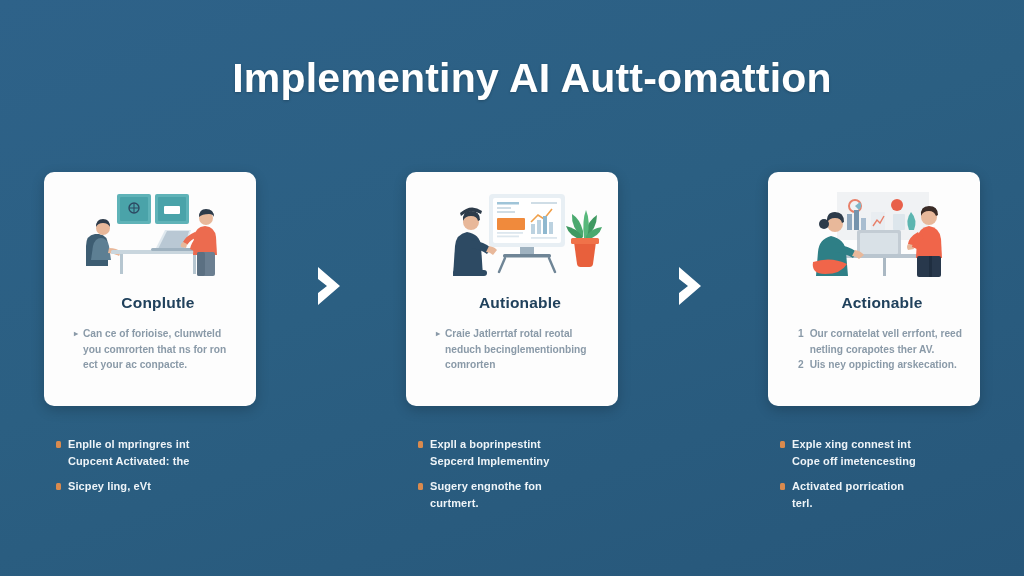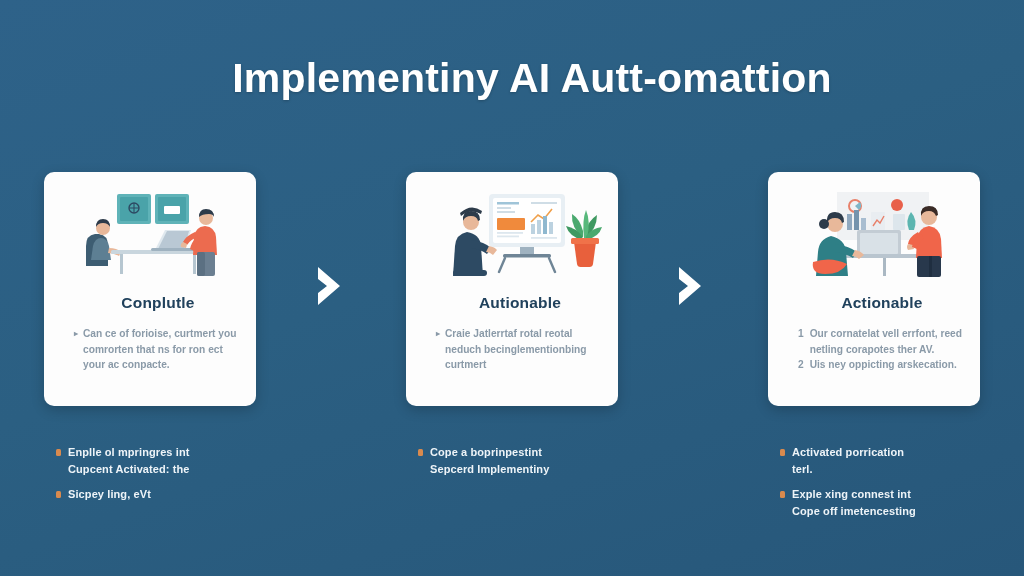--- a/index.html
+++ b/index.html
@@ -107,21 +107,21 @@
     gap: 0;
   }
   .num-row {
     display: flex;
     gap: 6px;
     width: 100%;
   }
 
   
   .bullets {
-    margin-top: 38px;
+    margin-top: 30px;
     padding-left: 12px;
     display: flex;
     flex-direction: column;
     gap: 9px;
   }
   .bullet {
     display: flex;
     gap: 7px;
     align-items: flex-start;
   }
@@ -207,21 +207,21 @@
             <path d="M126 25 q0 -8 7 -8 q8 0 8 8 q-1 -3 -5 -3 q-7 0 -10 3 z" fill="#2d3b4a"></path>
             <path d="M122 40 q-9 4 -12 10 l4 3 q4 -6 11 -8 z" fill="#ec6b4f"></path>
             <path d="M110 50 q-3 2 -2 5 l5 1 q1 -3 1 -4 z" fill="#e8b89a"></path>
             <path d="M124 44 q-6 7 -7 13 l4 2 q2 -6 6 -11 z" fill="#ec6b4f"></path>
           </svg>
         </div>
         <div class="card-title">Conplutle</div>
         <div class="card-body">
           <span class="marker">▸</span>
           <span class="card-body-text">
-            <span>Can ce of forioise, curtmert</span>
+            <span>Can ce of forioise, clunwteld</span>
             <span>you comrorten that ns for ron</span>
             <span>ect your ac conpacte.</span>
           </span>
         </div>
       </div>
 
       <div class="bullets">
         <div class="bullet">
           <span class="dot"></span>
           <span class="bullet-text">
@@ -278,31 +278,38 @@
             <path d="M139 50 h22 l-3 22 q-0.5 3 -3.5 3 h-9 q-3 0 -3.5 -3 z" fill="#e8603c"></path>
             <rect x="136" y="46" width="28" height="6" rx="1.5" fill="#f07249"></rect>
           </svg>
         </div>
         <div class="card-title">Autionable</div>
         <div class="card-body">
           <span class="marker">▸</span>
           <span class="card-body-text">
             <span>Craie Jatlerrtaf rotal reotal</span>
             <span>neduch becinglementionbing</span>
-            <span>curtmert</span>
+            <span>comrorten</span>
           </span>
         </div>
       </div>
 
       <div class="bullets">
         <div class="bullet">
           <span class="dot"></span>
           <span class="bullet-text">
-            <span>Cope a boprinpestint</span><br>
+            <span>Expll a boprinpestint</span><br>
             <span>Sepcerd Implementiny</span>
+          </span>
+        </div>
+        <div class="bullet">
+          <span class="dot"></span>
+          <span class="bullet-text">
+            <span>Sugery engnothe fon</span><br>
+            <span>curtmert.</span>
           </span>
         </div>
       </div>
     </div>
 
     <div class="column">
       <div class="card">
         <div class="illus">
           <svg width="170" height="86" viewBox="0 0 170 86" xmlns="http://www.w3.org/2000/svg">
 
@@ -358,28 +365,28 @@
               <span>Uis ney oppicting arskecation.</span>
             </span>
           </div>
         </div>
       </div>
 
       <div class="bullets">
         <div class="bullet">
           <span class="dot"></span>
           <span class="bullet-text">
+            <span>Exple xing connest int</span><br>
+            <span>Cope off imetencesting</span>
+          </span>
+        </div>
+        <div class="bullet">
+          <span class="dot"></span>
+          <span class="bullet-text">
             <span>Activated porrication</span><br>
             <span>terl.</span>
           </span>
         </div>
-        <div class="bullet">
-          <span class="dot"></span>
-          <span class="bullet-text">
-            <span>Exple xing connest int</span><br>
-            <span>Cope off imetencesting</span>
-          </span>
-        </div>
       </div>
     </div>
 
   </div>
 </div>
 
 </body></html>

